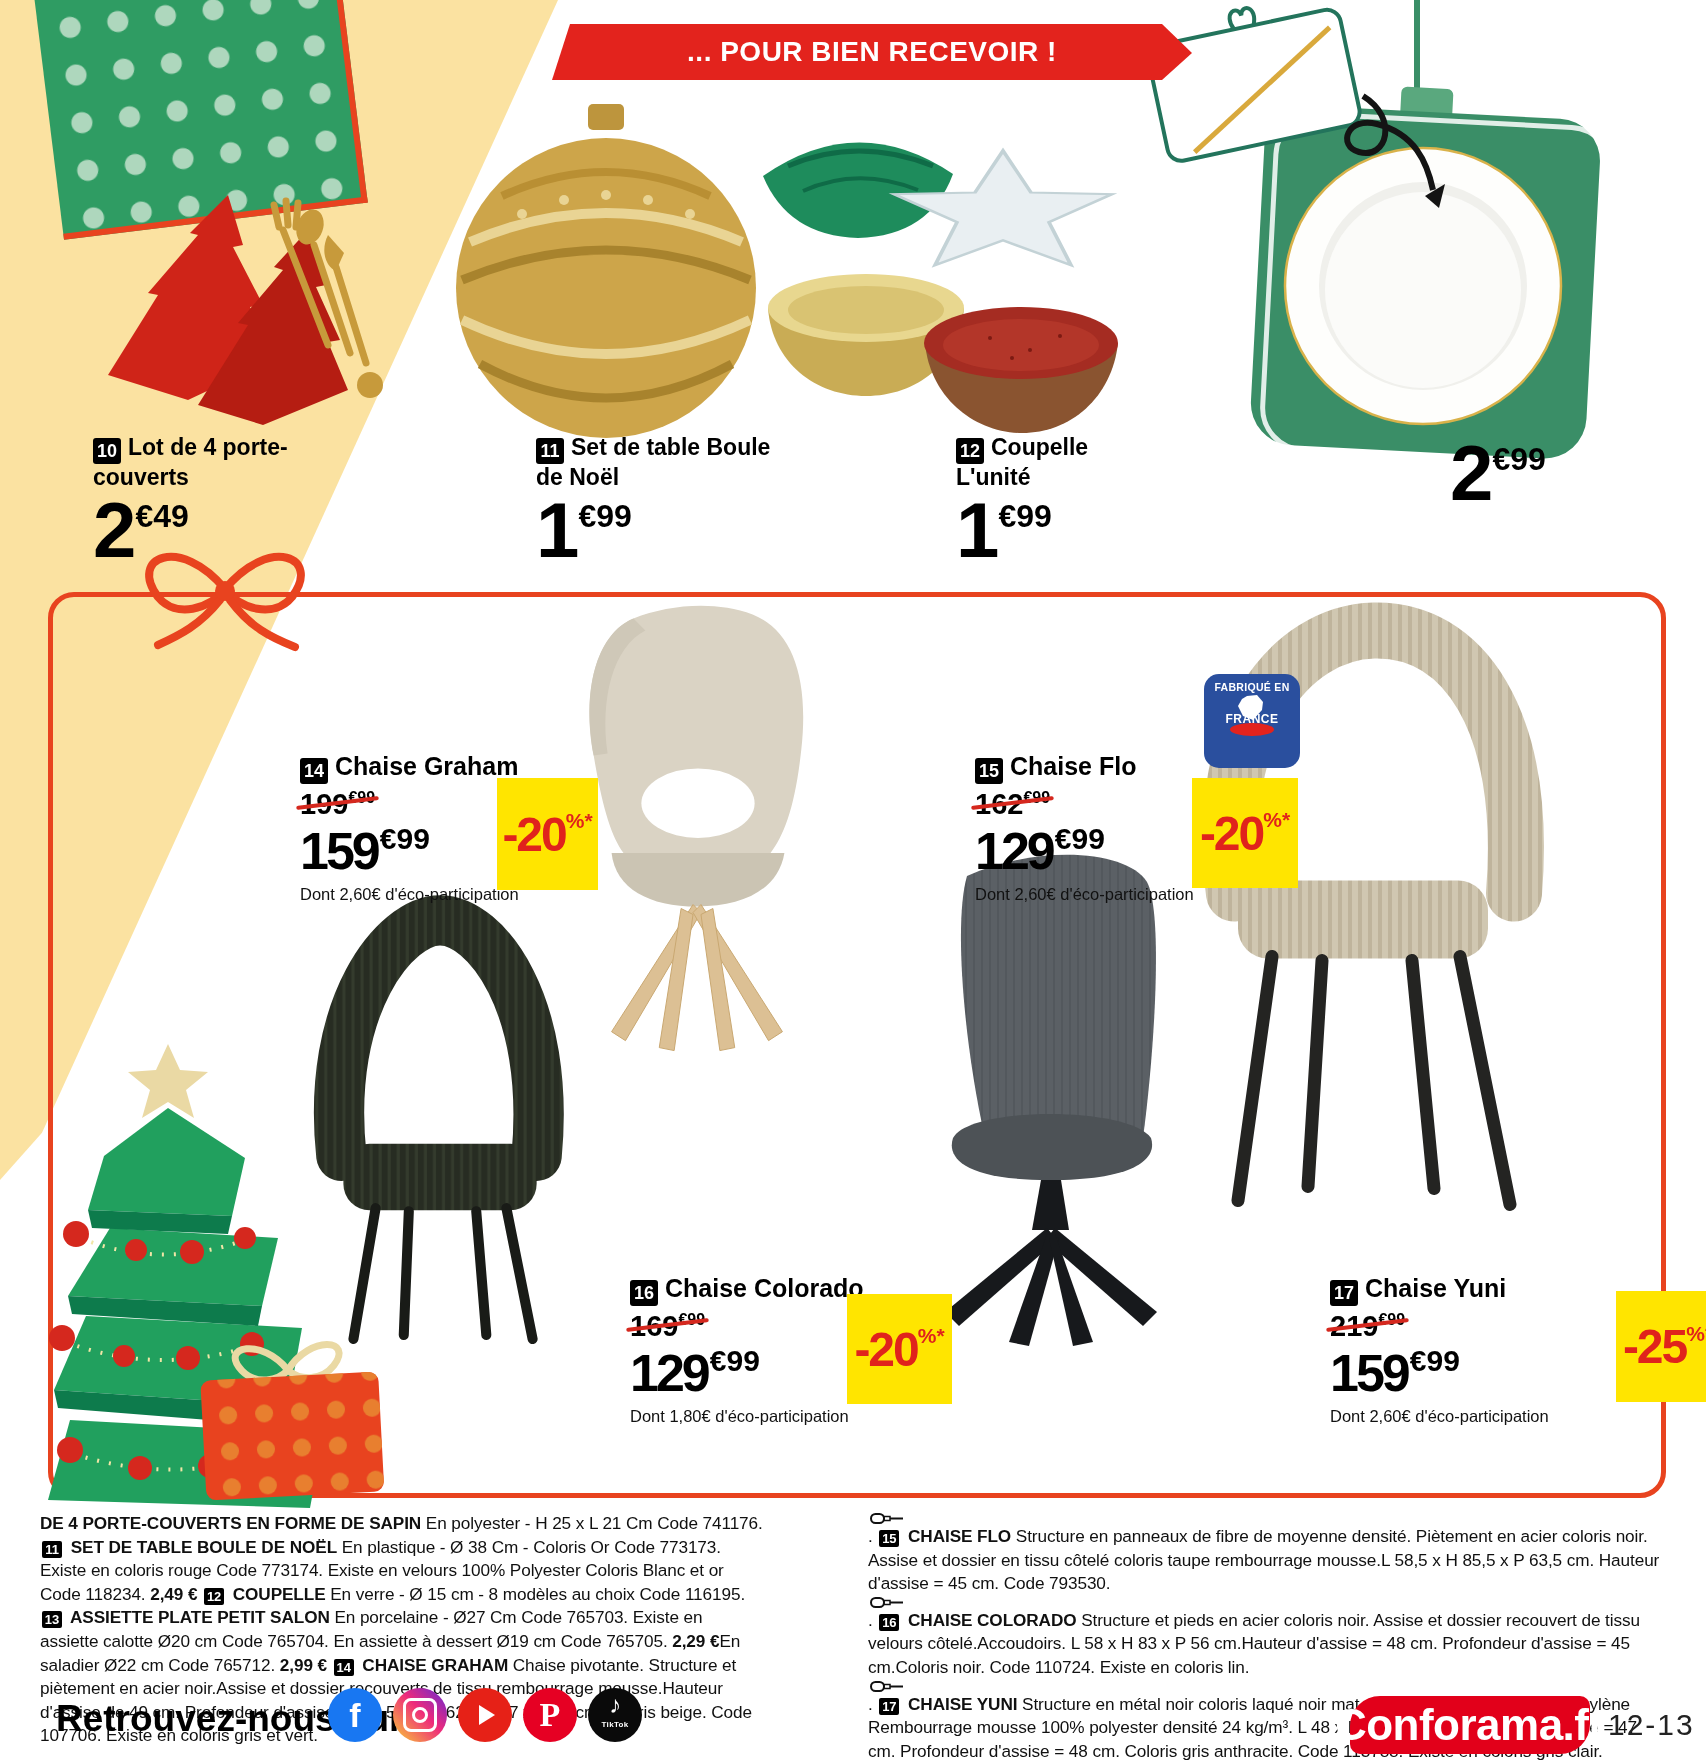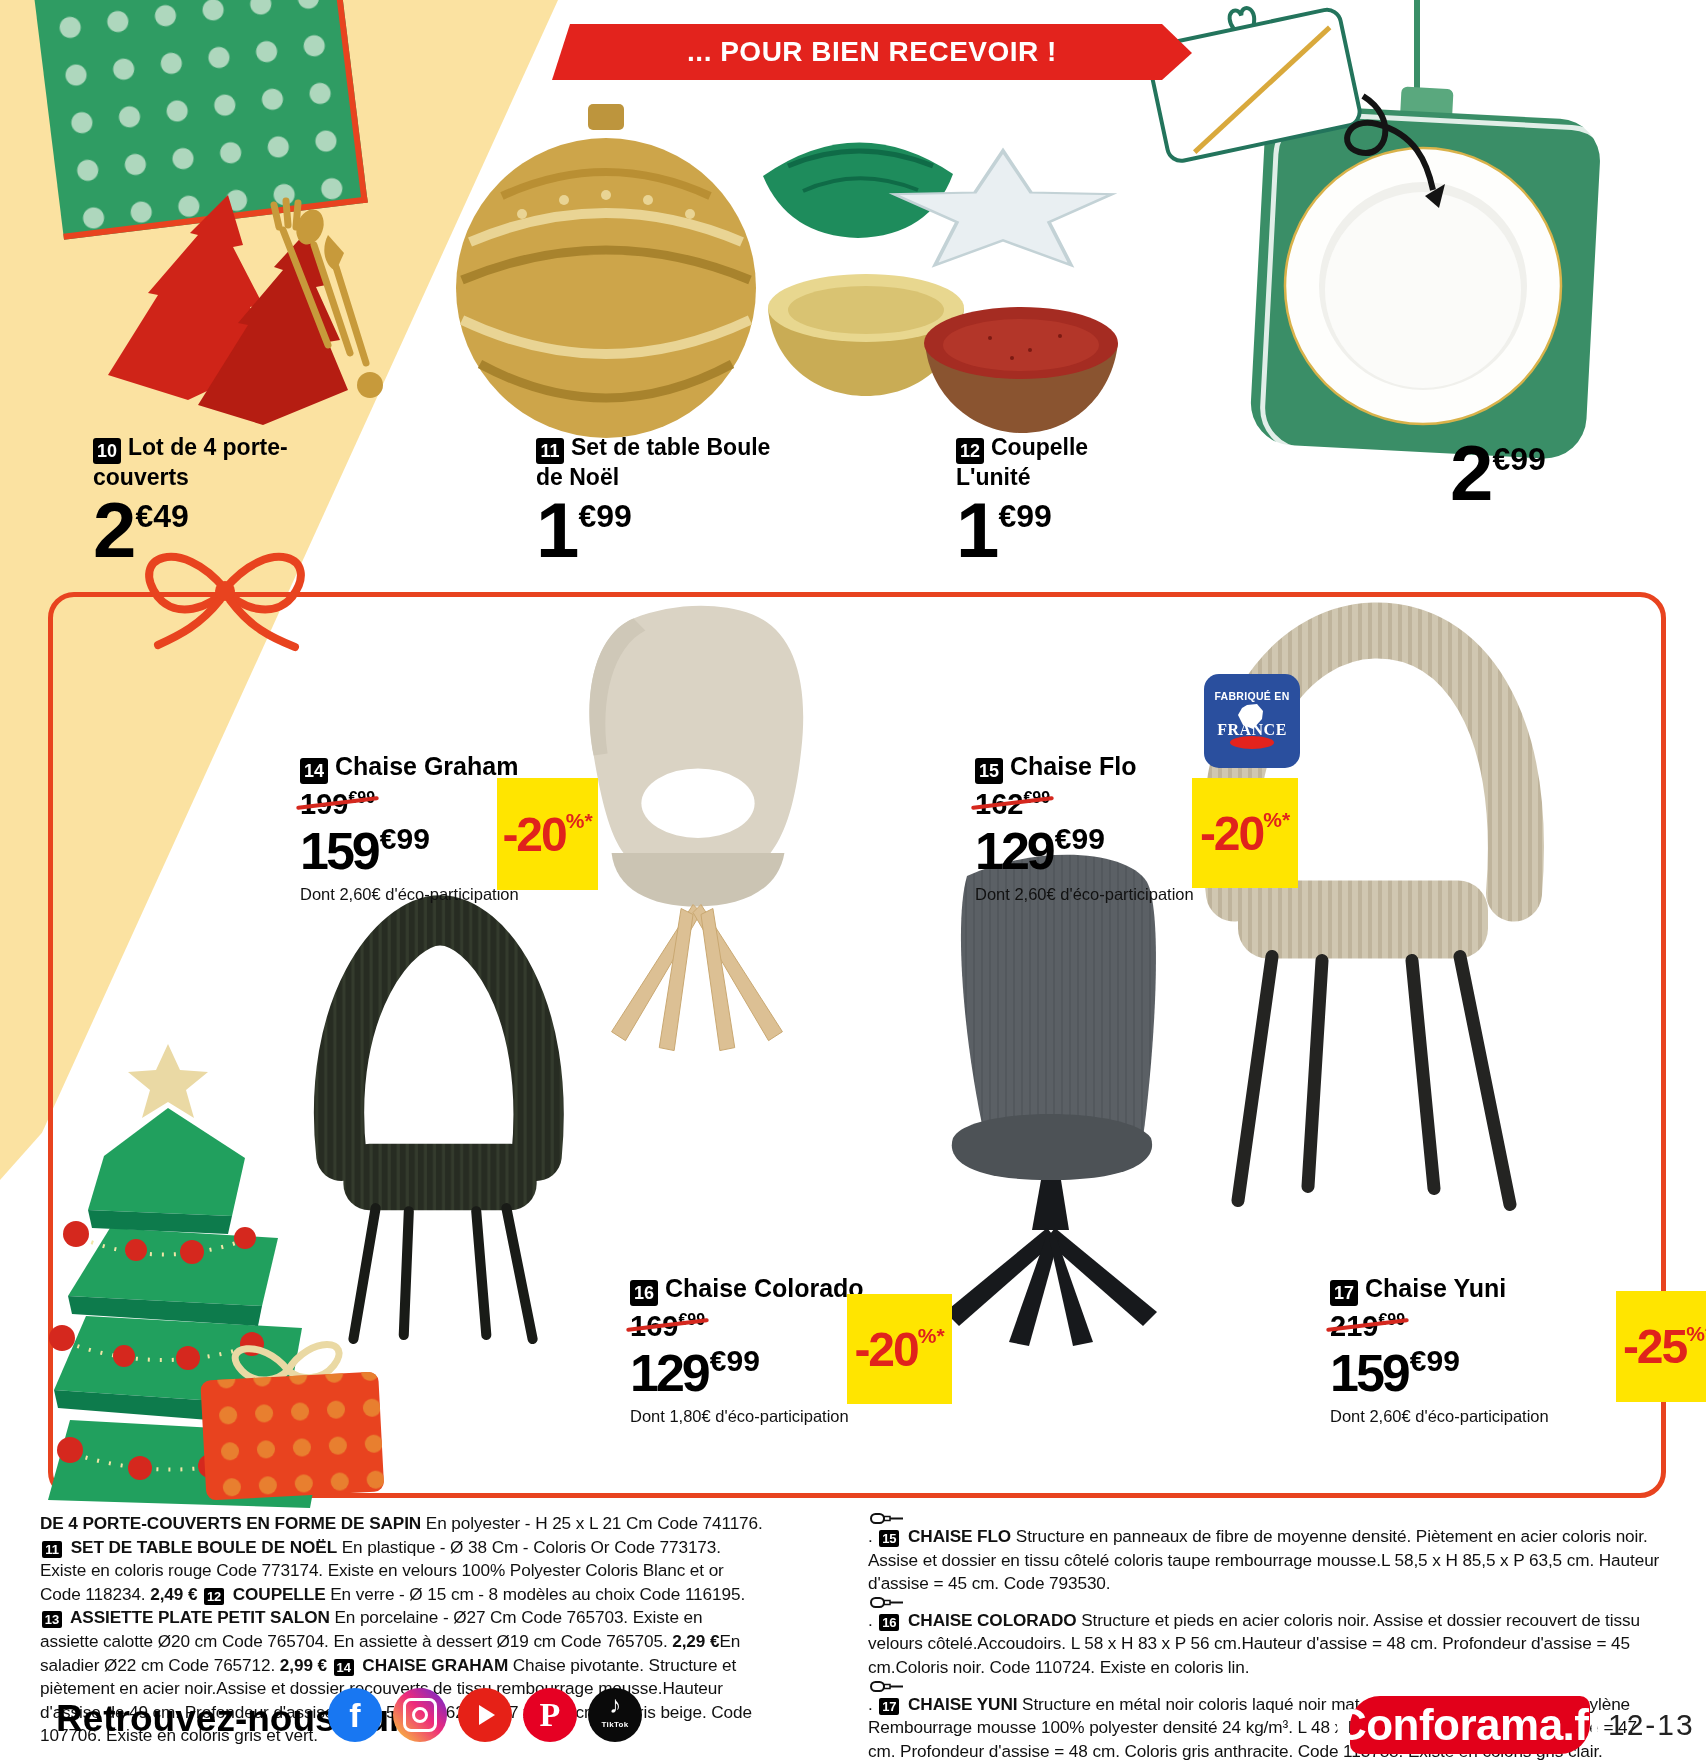--- a/index.html
+++ b/index.html
@@ -47,23 +47,23 @@
   .csup{font-size:30px;font-weight:800;line-height:28px;margin-left:2px;}
   .eco{font-size:16.5px;margin-top:8px;color:#111;}
 
   .disc{background:#ffe500;display:flex;align-items:center;justify-content:center;z-index:4;}
   .disc-val{color:#e0231c;font-size:48px;font-weight:800;letter-spacing:-2px;}
   .disc-sup{color:#e0231c;font-size:21px;font-weight:800;transform:translateY(-13px);}
 
   
   .france{left:1204px;top:674px;width:96px;height:94px;background:#2a4f9e;border-radius:15px;
     z-index:4;display:flex;flex-direction:column;align-items:center;color:#fff;}
-  .fr1{font-size:10.5px;font-weight:800;margin-top:16px;letter-spacing:.3px;}
+  .fr1{font-size:10.5px;font-weight:800;margin-top:7px;letter-spacing:.3px;}
   .fr-map{margin-top:1px;height:30px;}
-  .fr2{font-size:16px;font-weight:800;margin-top:-12px;z-index:2;letter-spacing:.5px;font-family:Liberation Serif, serif;}
+  .fr2{font-size:12px;font-weight:800;margin-top:-12px;z-index:2;letter-spacing:.5px;}
   .fr-pin{width:44px;height:13px;background:#e3231d;border-radius:50%;margin-top:-3px;}
 
   
   .desc{font-size:17.2px;line-height:23.6px;color:#101010;letter-spacing:-.1px;z-index:4;}
   .desc .bb{font-weight:700;}
   .nb{display:inline-block;min-width:18px;height:17px;background:#000;color:#fff;font-size:13px;
     font-weight:700;line-height:17px;text-align:center;border-radius:2px;padding:0 1px;
     margin:0 4px 0 2px;vertical-align:-1px;}
   .tool svg{vertical-align:-1px;margin:0 2px;}
 

